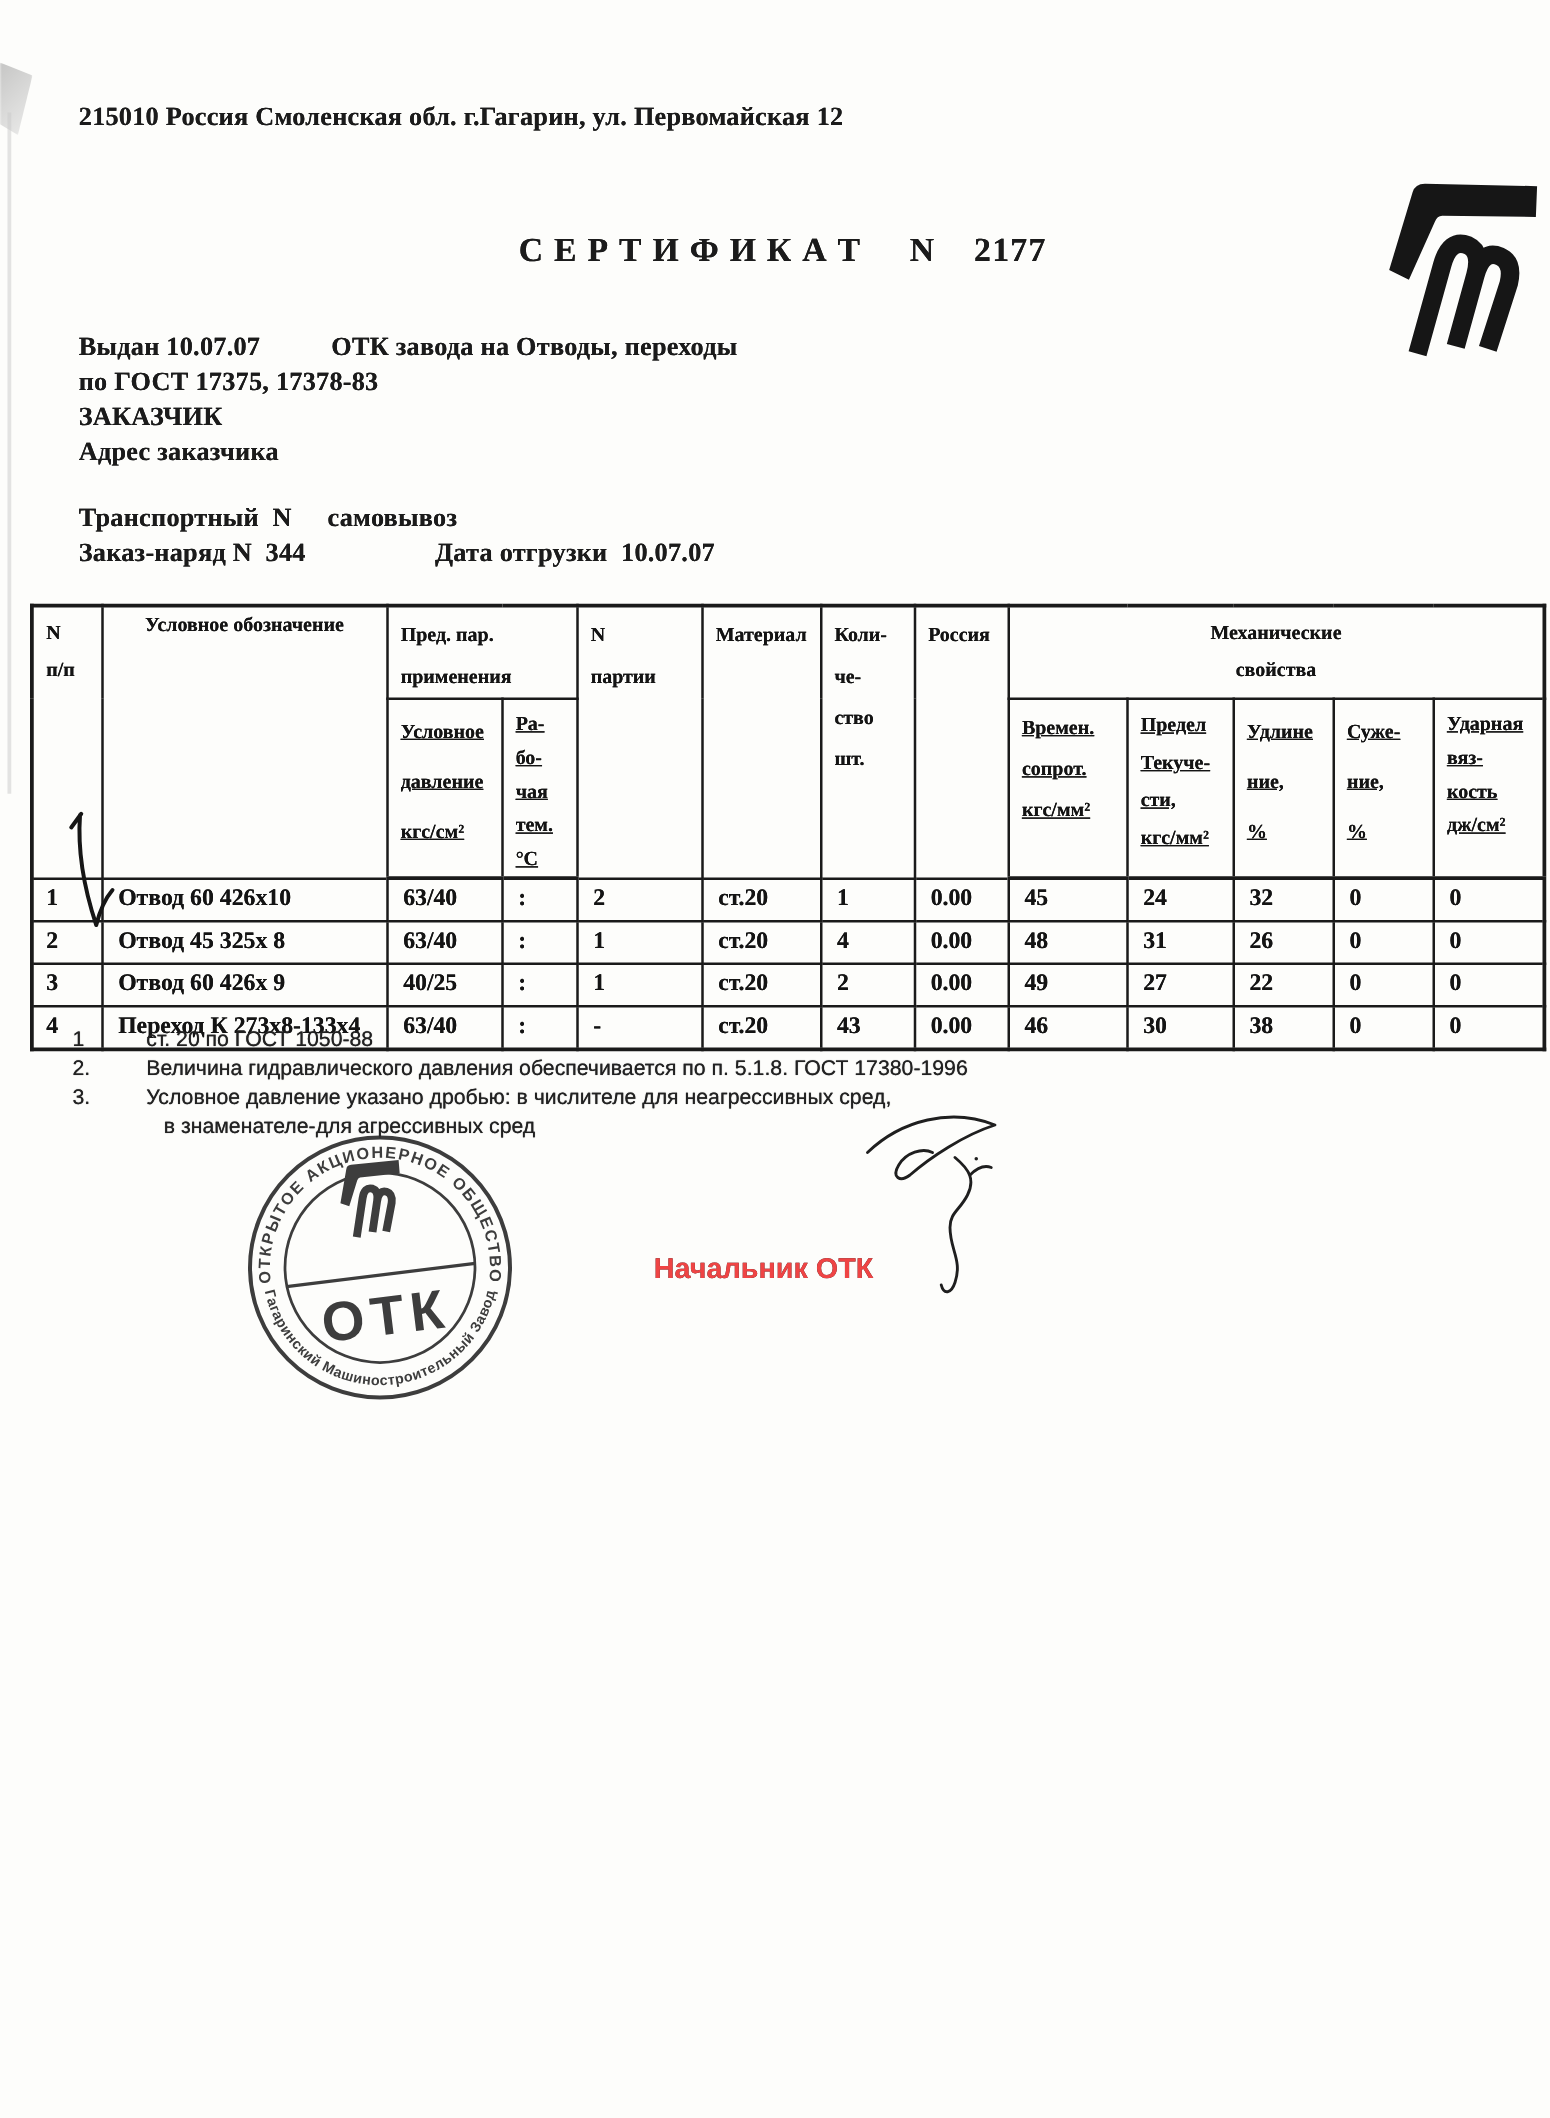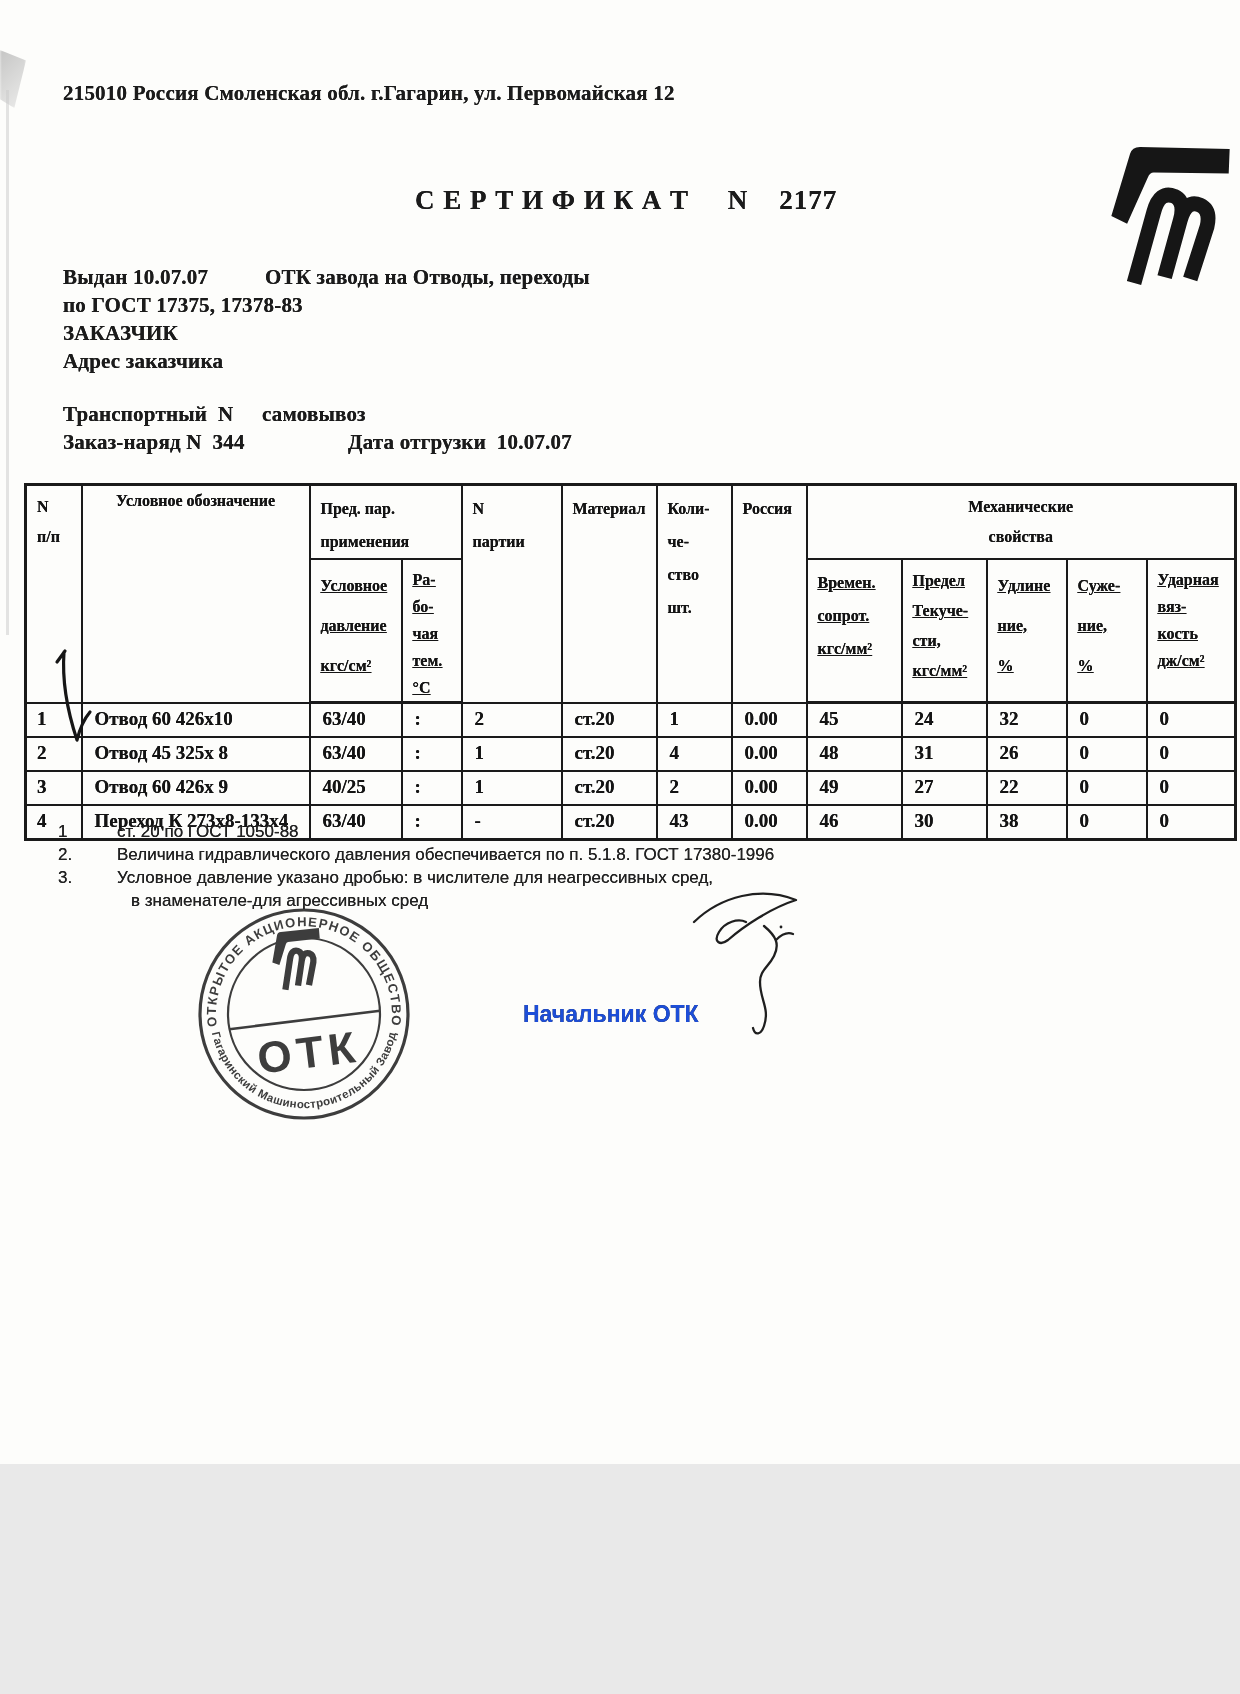--- a/index.html
+++ b/index.html
@@ -1,16 +1,16 @@
 <!DOCTYPE html>
 <html><head>
 <meta charset="utf-8">
 <style>
   html,body{margin:0;padding:0;background:#e9e9e9;}
-  .page{position:relative;width:1240px;height:1464px;background:#fdfdfb;overflow:hidden;
+  .page{position:relative;width:1240px;height:1694px;background:#fdfdfb;overflow:hidden;
         font-family:"Liberation Serif",serif;color:#1b1b1b;}
   .abs{position:absolute;}
   .tw{font-size:21px;font-weight:bold;white-space:pre;letter-spacing:.2px;text-shadow:0 0 .4px #1b1b1b;}
   .title{font-size:27px;font-weight:bold;white-space:pre;letter-spacing:1px;text-shadow:0 0 .5px #1b1b1b;}
 
   
   .cert-table{border-collapse:collapse;table-layout:fixed;width:1210px;
               font-family:"Liberation Serif",serif;color:#141414;}
   .cert-table,.cert-table th,.cert-table td{border:2px solid #1a1a1a;}
   .cert-table{border-width:3px;}
@@ -27,21 +27,21 @@
   
   .notes{position:absolute;left:58px;top:820px;width:1000px;
          font-family:"Liberation Sans",sans-serif;font-size:17px;line-height:23px;
          color:#222;text-shadow:0 0 .6px #222;}
   .note-heading{margin-left:59px;}
   .note-row{display:flex;}
   .note-num{flex:0 0 59px;}
   .note-cont .note-text{padding-left:14px;}
 
   .sign-label{position:absolute;left:523px;top:1001px;font-family:"Liberation Sans",sans-serif;
-              font-size:23px;font-weight:bold;color:#1d4ed8;text-shadow:0 0 .4px #1e1e1e;}
+              font-size:23px;font-weight:bold;color:#ef4444;text-shadow:0 0 .4px #1e1e1e;}
 
   
   .smudge{left:0;top:50px;width:26px;height:58px;opacity:.5;filter:blur(1px);
           background:linear-gradient(135deg,#8f8f8f,#dcdcdc);
           clip-path:polygon(0 0,100% 18%,55% 100%,0 85%);}
   .streak{left:6px;top:90px;width:3px;height:545px;background:#c9c9c9;opacity:.5;}
 
   .stamp{opacity:.92;}
 </style>
 </head>

